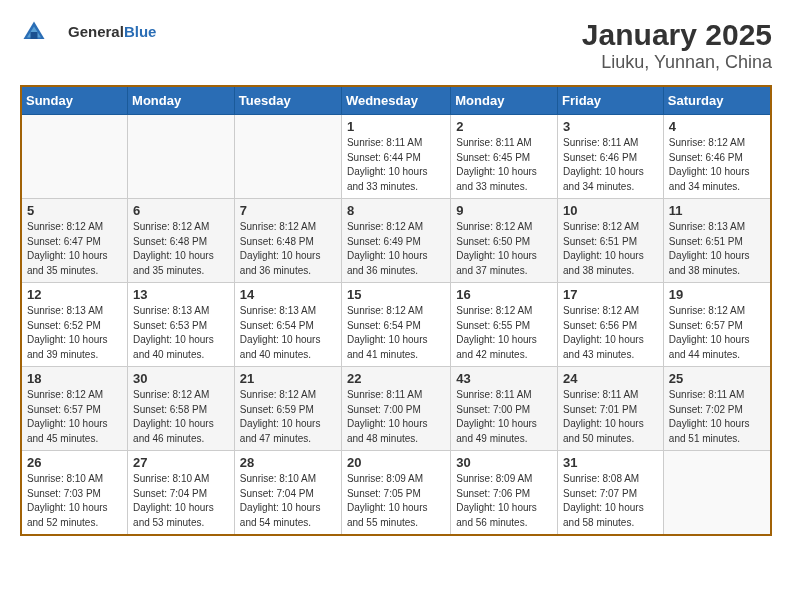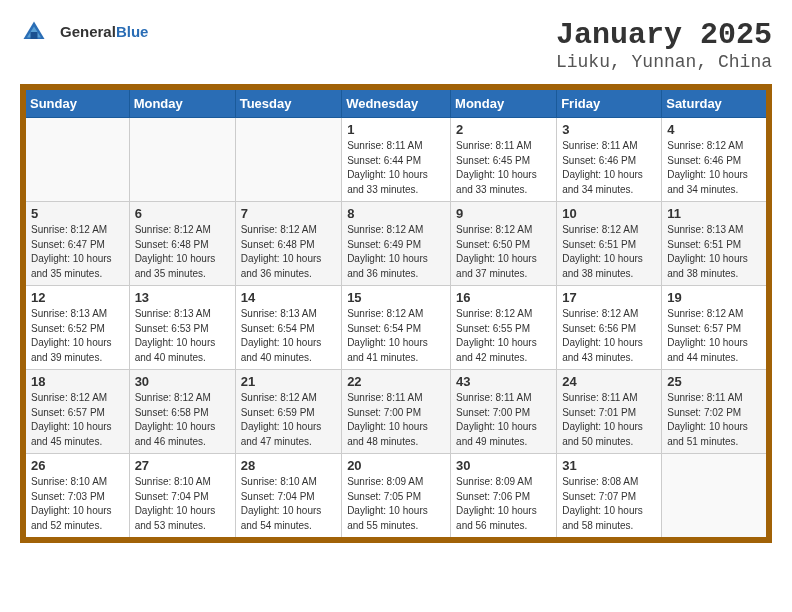--- a/index.html
+++ b/index.html
@@ -15,42 +15,42 @@
     }
     .header {
       display: flex;
       justify-content: space-between;
       align-items: flex-start;
       margin-bottom: 12px;
     }
     .logo {
       display: flex;
       align-items: center;
-      gap: 12px;
+      gap: 20px;
     }
     .logo-icon {
       width: 28px;
       height: 28px;
     }
     .title-area {
-      font-family: Liberation Mono, monospace;
+      text-align: right;
     }
     .month-title {
       font-size: 30px;
       font-weight: bold;
       color: #333;
     }
     .location {
       font-size: 18px;
       color: #555;
     }
     .calendar {
       width: 100%;
       border-collapse: collapse;
-      border: 6px solid #a16207;
+      border: 2px solid #a16207;
     }
     .calendar th {
       background-color: #2a6db5;
       color: #fff;
       font-size: 13px;
       font-weight: bold;
       padding: 6px 4px;
       text-align: left;
       border: 1px solid #1a5a9a;
     }

